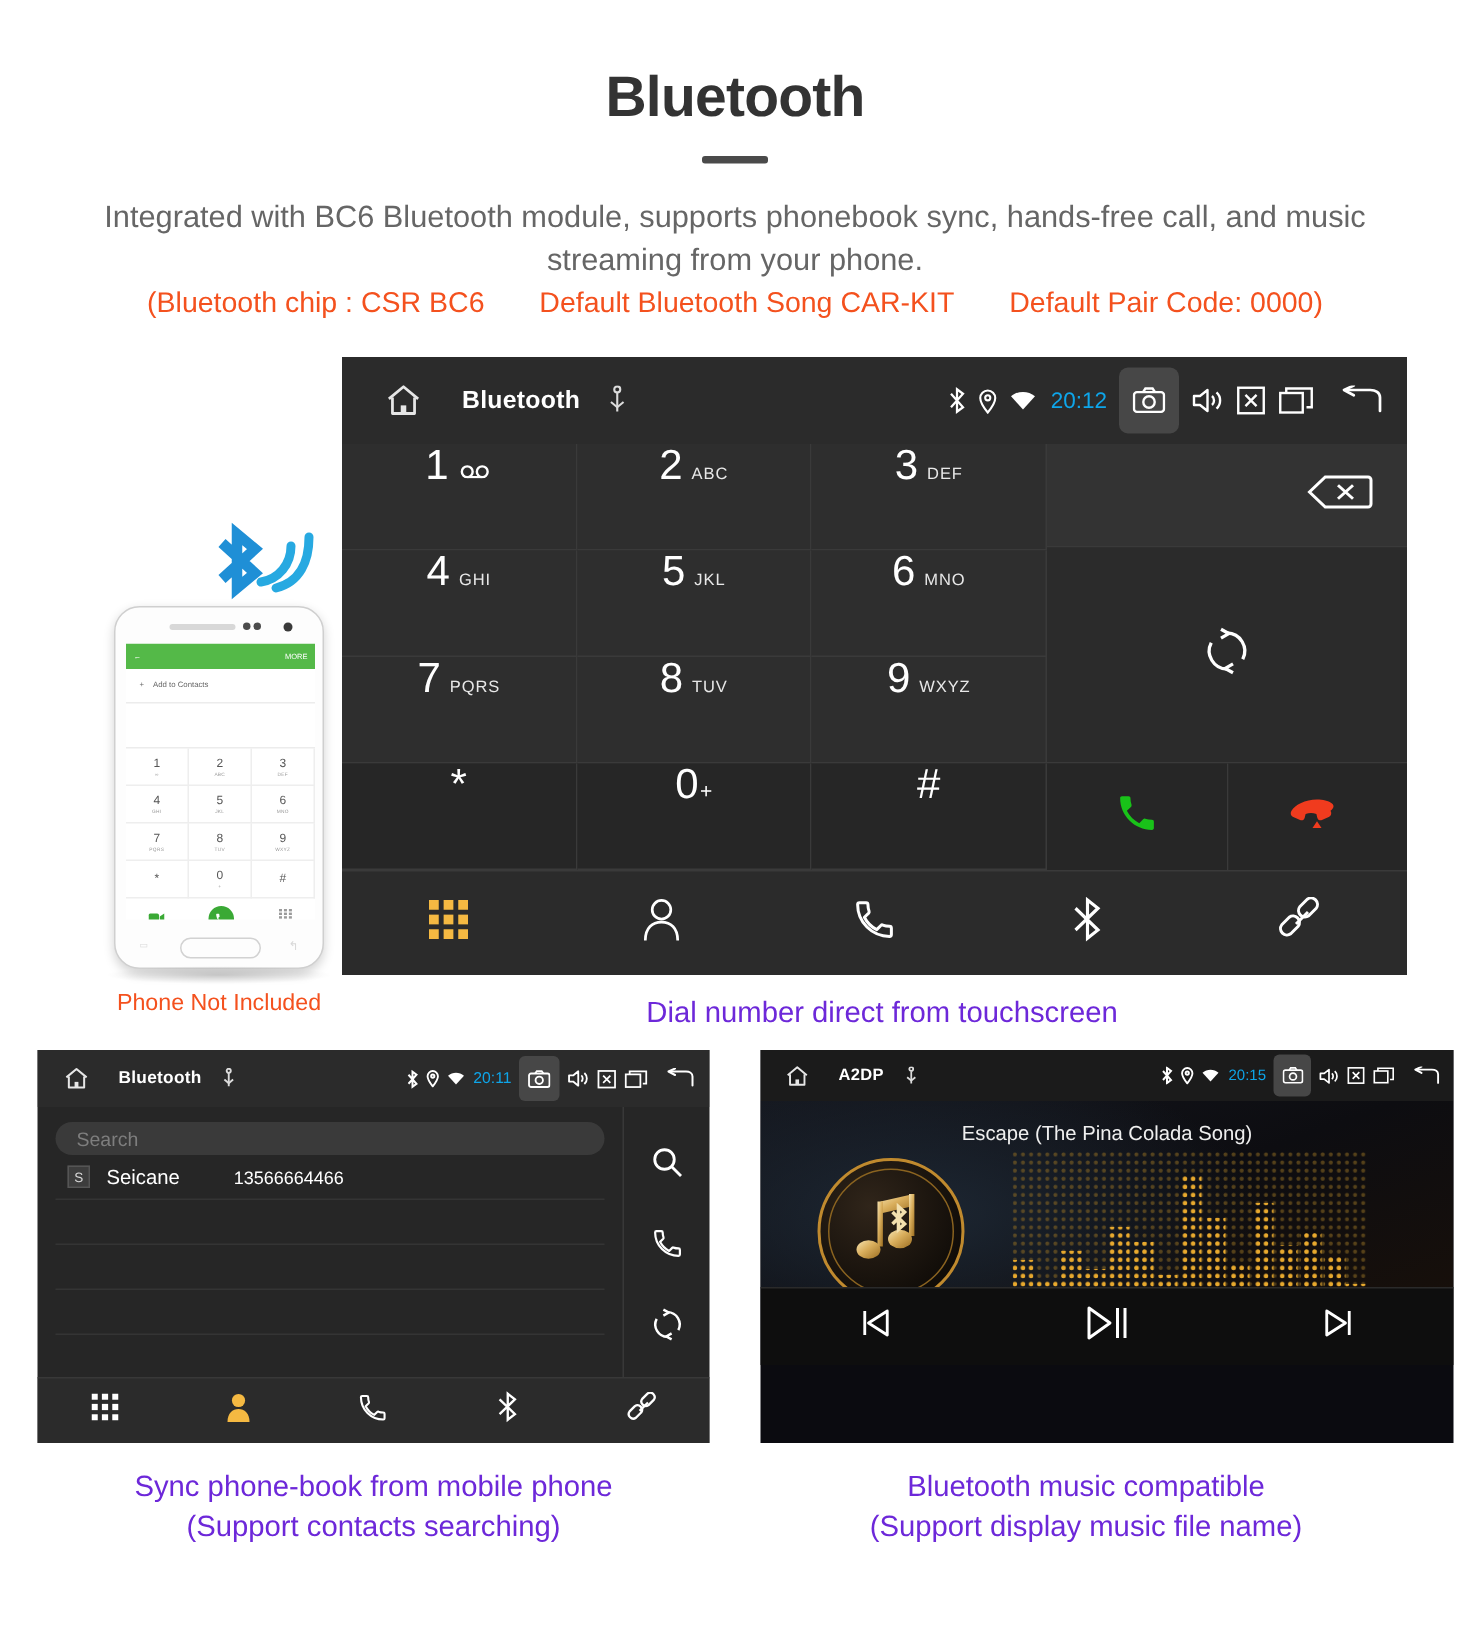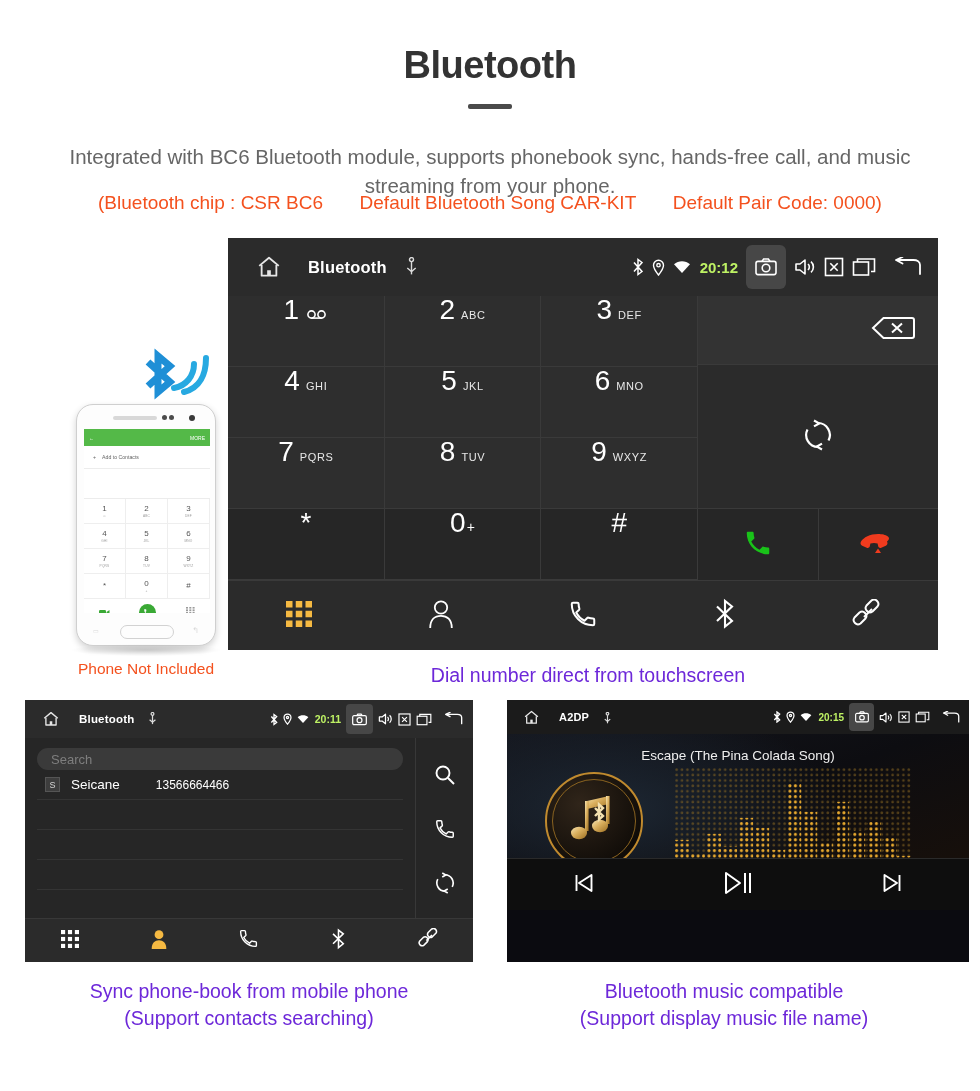--- a/index.html
+++ b/index.html
@@ -16,21 +16,21 @@
     position: absolute; top: 44px; left: 0; width: 980px;
     text-align: center;
     font-size: 38px; font-weight: bold; color: #333333;
     letter-spacing: -0.5px;
   }
   .rule {
     position: absolute; top: 104px; left: 50%; margin-left: -22px;
     width: 44px; height: 5px; background: #4a4a4a; border-radius: 2px;
   }
   .subtitle {
-    position: absolute; top: 142px; left: 50px; width: 880px;
+    position: absolute; top: 130px; left: 50px; width: 880px;
     text-align: center; font-size: 20.5px; color: #666666; line-height: 29px;
   }
   .redline {
     position: absolute; top: 192px; left: 0; width: 980px;
     text-align: center; font-size: 19px; color: #f4511e;
     white-space: nowrap;
   }
   .redline span { display: inline-block; }
   .redline .gap { width: 26px; }
 
@@ -50,21 +50,21 @@
   .sb-title {
     margin-left: 26px; color: #ffffff; font-size: 16.5px; font-weight: bold;
     letter-spacing: 0.2px;
   }
   .sb-usb { margin-left: 18px; width: 13px; height: 20px; }
   .sb-right {
     position: absolute; right: 16px; top: 0; height: 100%;
     display: flex; align-items: center; gap: 0px;
   }
   .sb-right > * { margin-left: 8px; }
-  .sb-time { color: #bef264; font-size: 15px; font-weight: bold; margin-left: 9px; }
+  .sb-time { color: #0ea5e9; font-size: 15px; font-weight: normal; margin-left: 9px; }
   .sb-cam {
     width: 40px; height: 44px; background: #474747; border-radius: 6px;
     display: flex; align-items: center; justify-content: center;
   }
   .sb-icon { display: flex; align-items: center; justify-content: center; }
 
   
   .keypad { position: relative; width: 100%; height: 284px; }
   .kp-grid {
     position: absolute; left: 0; top: 0; width: 470px; height: 284px;

